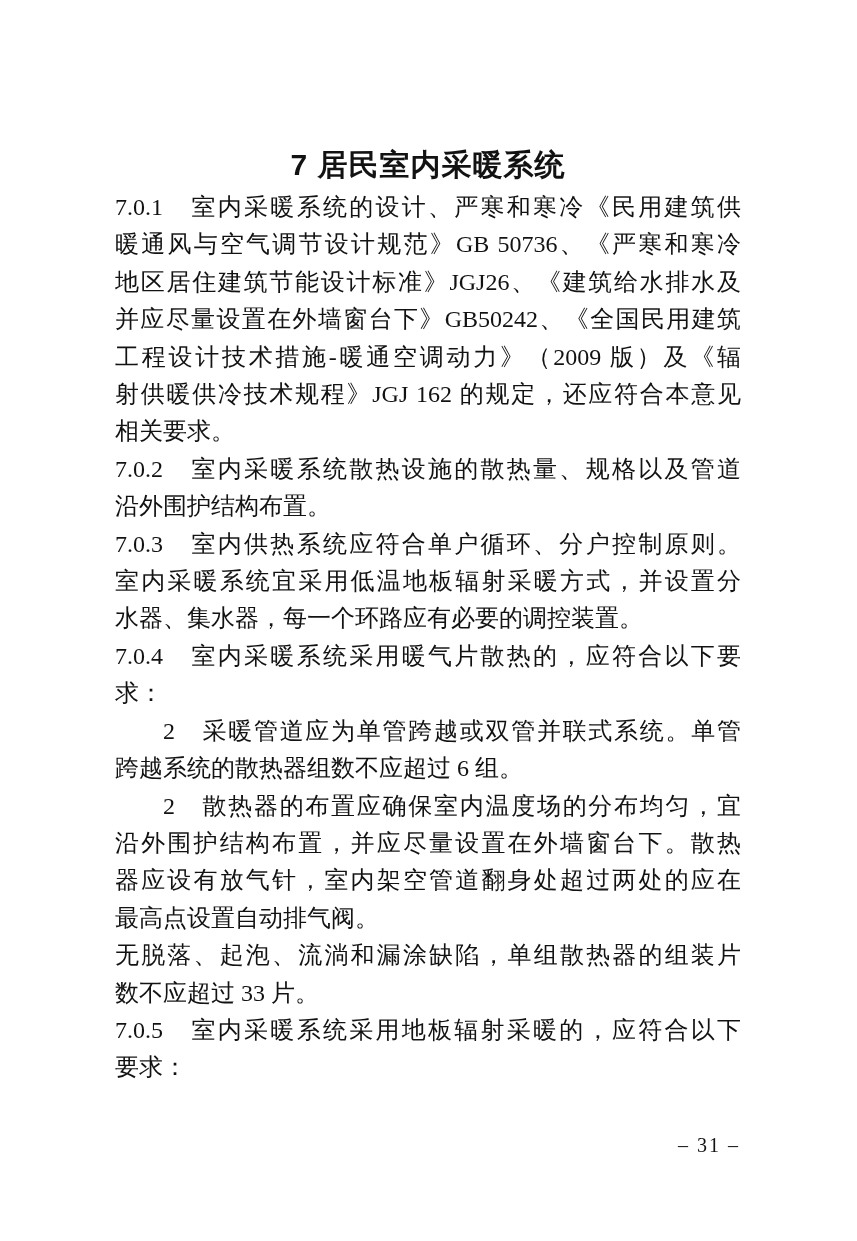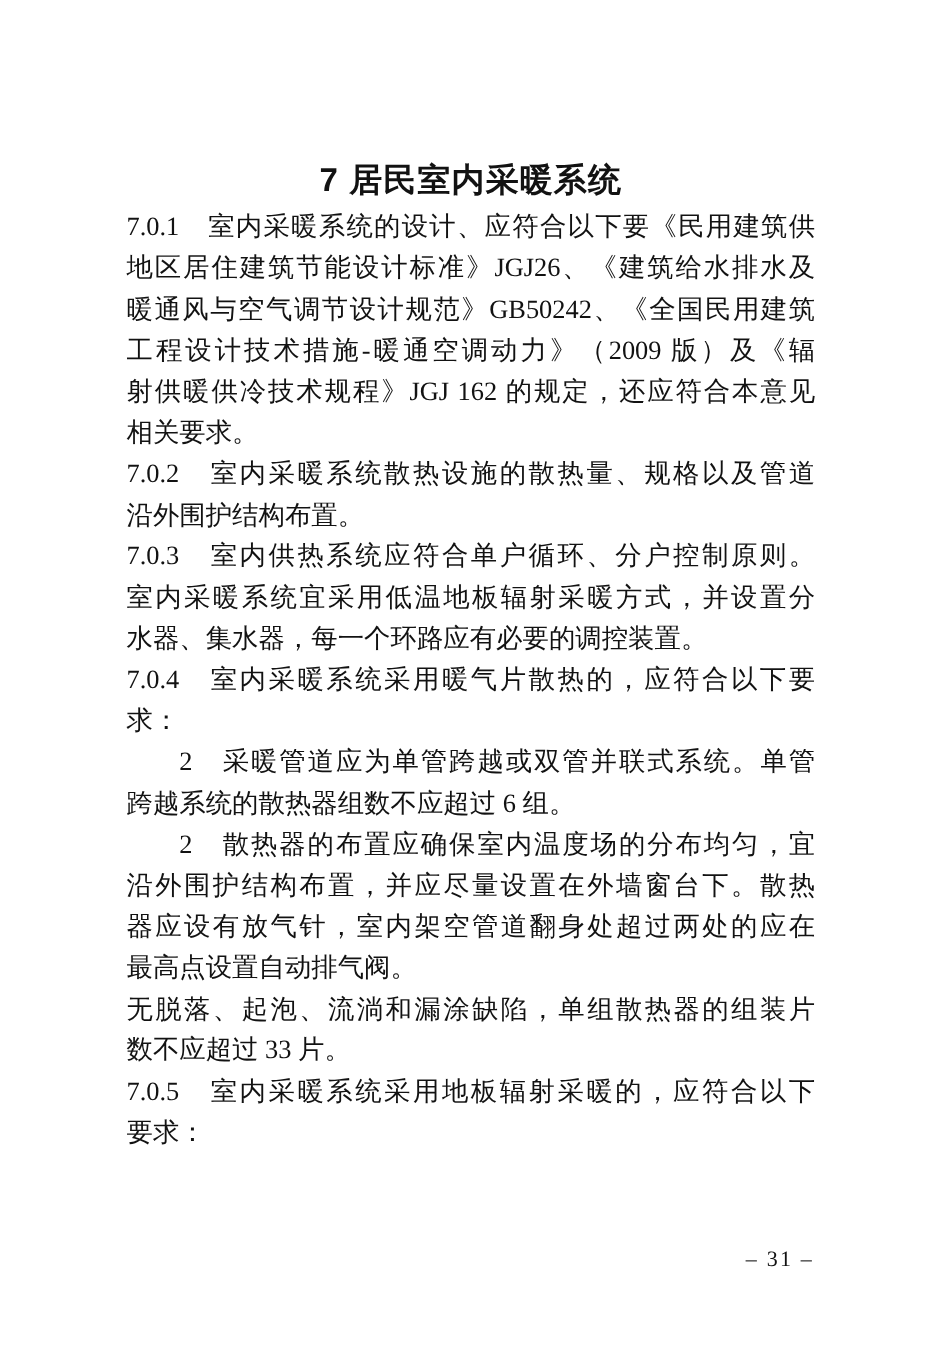--- a/index.html
+++ b/index.html
@@ -60,23 +60,24 @@
   }
 </style>
 </head>
 <body>
 
 <div class="page">
   <div class="content">
     <h1 class="doc-title">7 居民室内采暖系统</h1>
     <div class="body-lines">
 
-    <div class="line">7.0.1　室内采暖系统的设计、应符合以下要《民用建筑供</div>
+    <div class="line">7.0.1　室内采暖系统的设计、严寒和寒冷《民用建筑供</div>
+        <div class="line">暖通风与空气调节设计规范》GB 50736、《严寒和寒冷</div>
         <div class="line">地区居住建筑节能设计标准》JGJ26、《建筑给水排水及</div>
-        <div class="line">暖通风与空气调节设计规范》GB50242、《全国民用建筑</div>
+        <div class="line">并应尽量设置在外墙窗台下》GB50242、《全国民用建筑</div>
         <div class="line">工程设计技术措施-暖通空调动力》（2009 版）及《辐</div>
         <div class="line">射供暖供冷技术规程》JGJ 162 的规定，还应符合本意见</div>
         <div class="line para-end">相关要求。</div>
         <div class="line">7.0.2　室内采暖系统散热设施的散热量、规格以及管道</div>
         <div class="line para-end">沿外围护结构布置。</div>
         <div class="line">7.0.3　室内供热系统应符合单户循环、分户控制原则。</div>
         <div class="line">室内采暖系统宜采用低温地板辐射采暖方式，并设置分</div>
         <div class="line para-end">水器、集水器，每一个环路应有必要的调控装置。</div>
         <div class="line">7.0.4　室内采暖系统采用暖气片散热的，应符合以下要</div>
         <div class="line para-end">求：</div>

